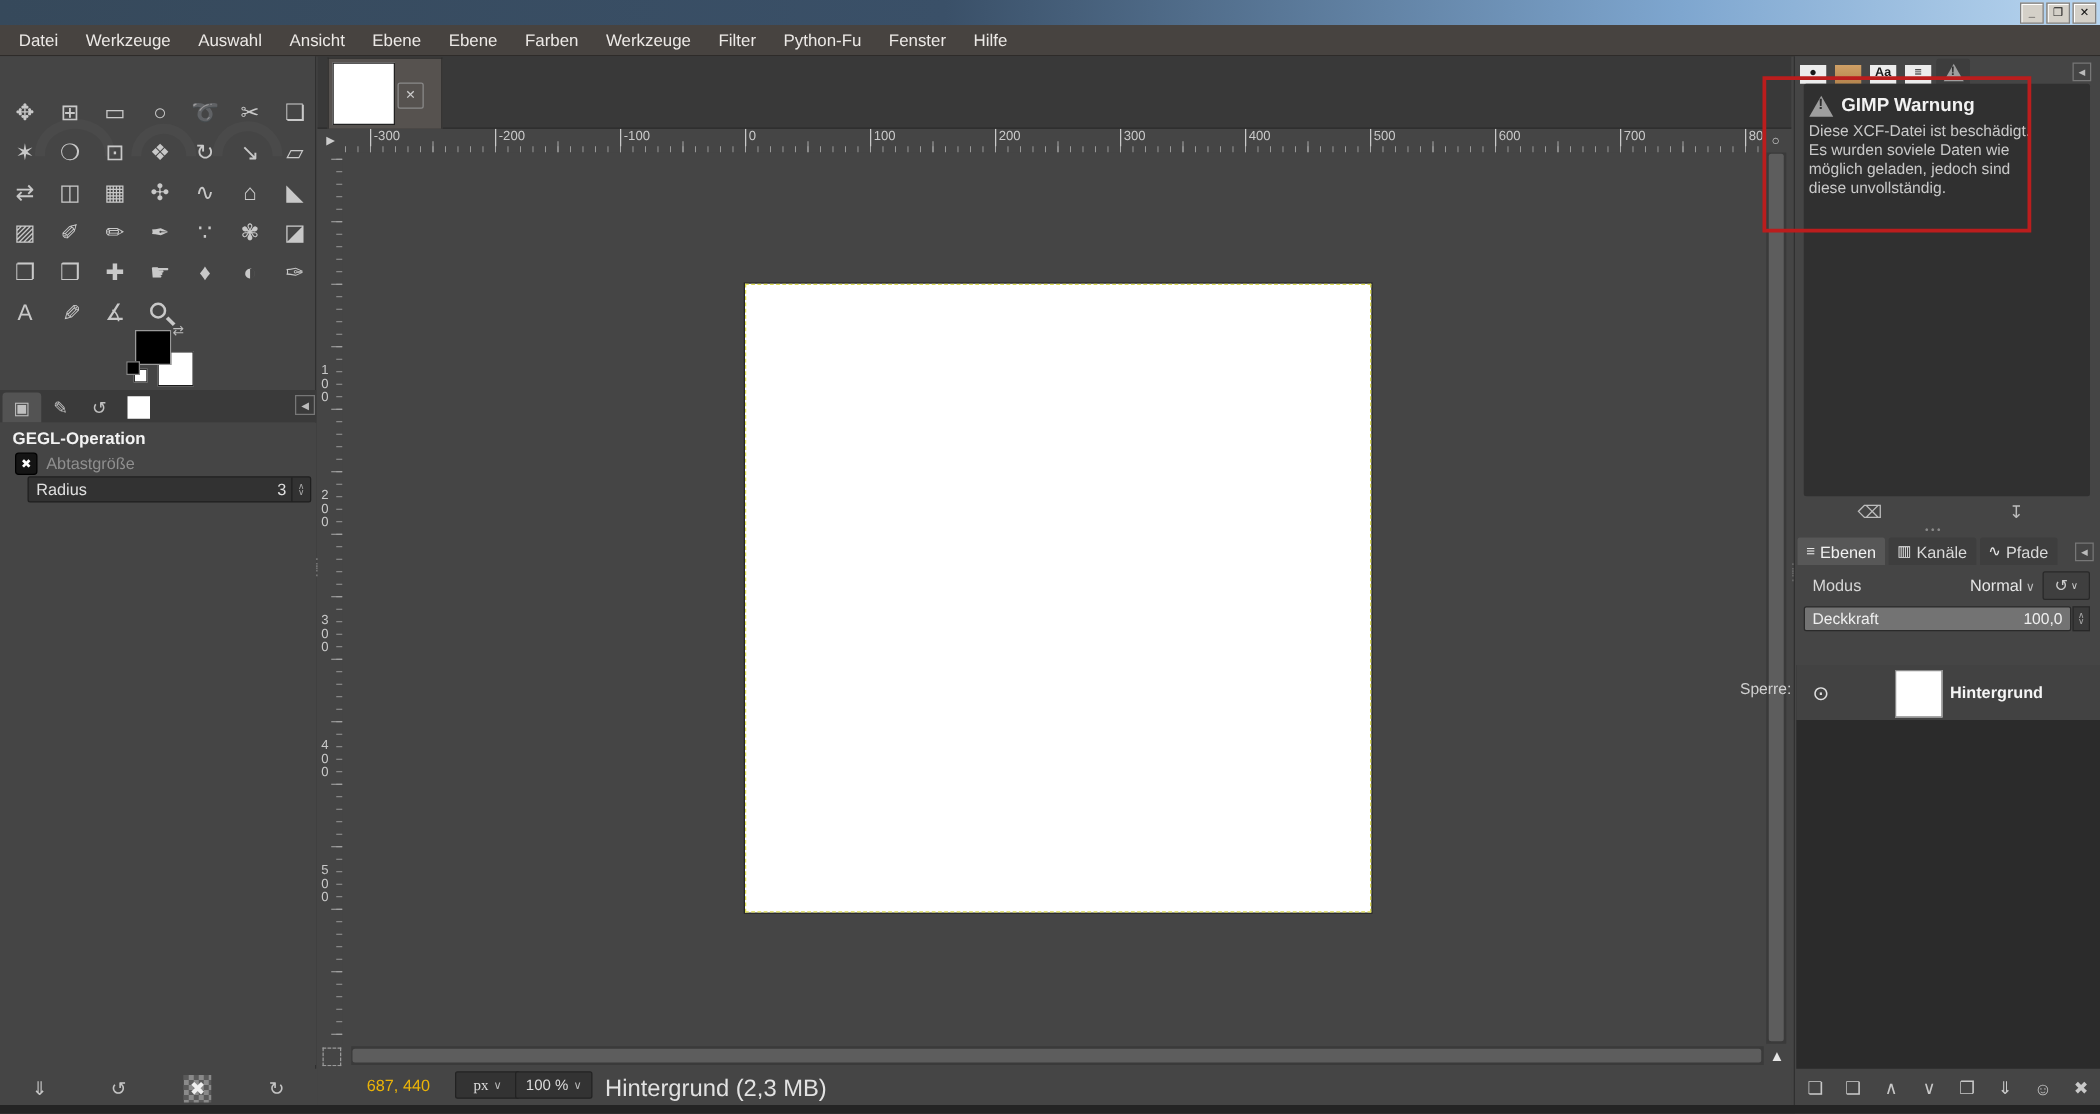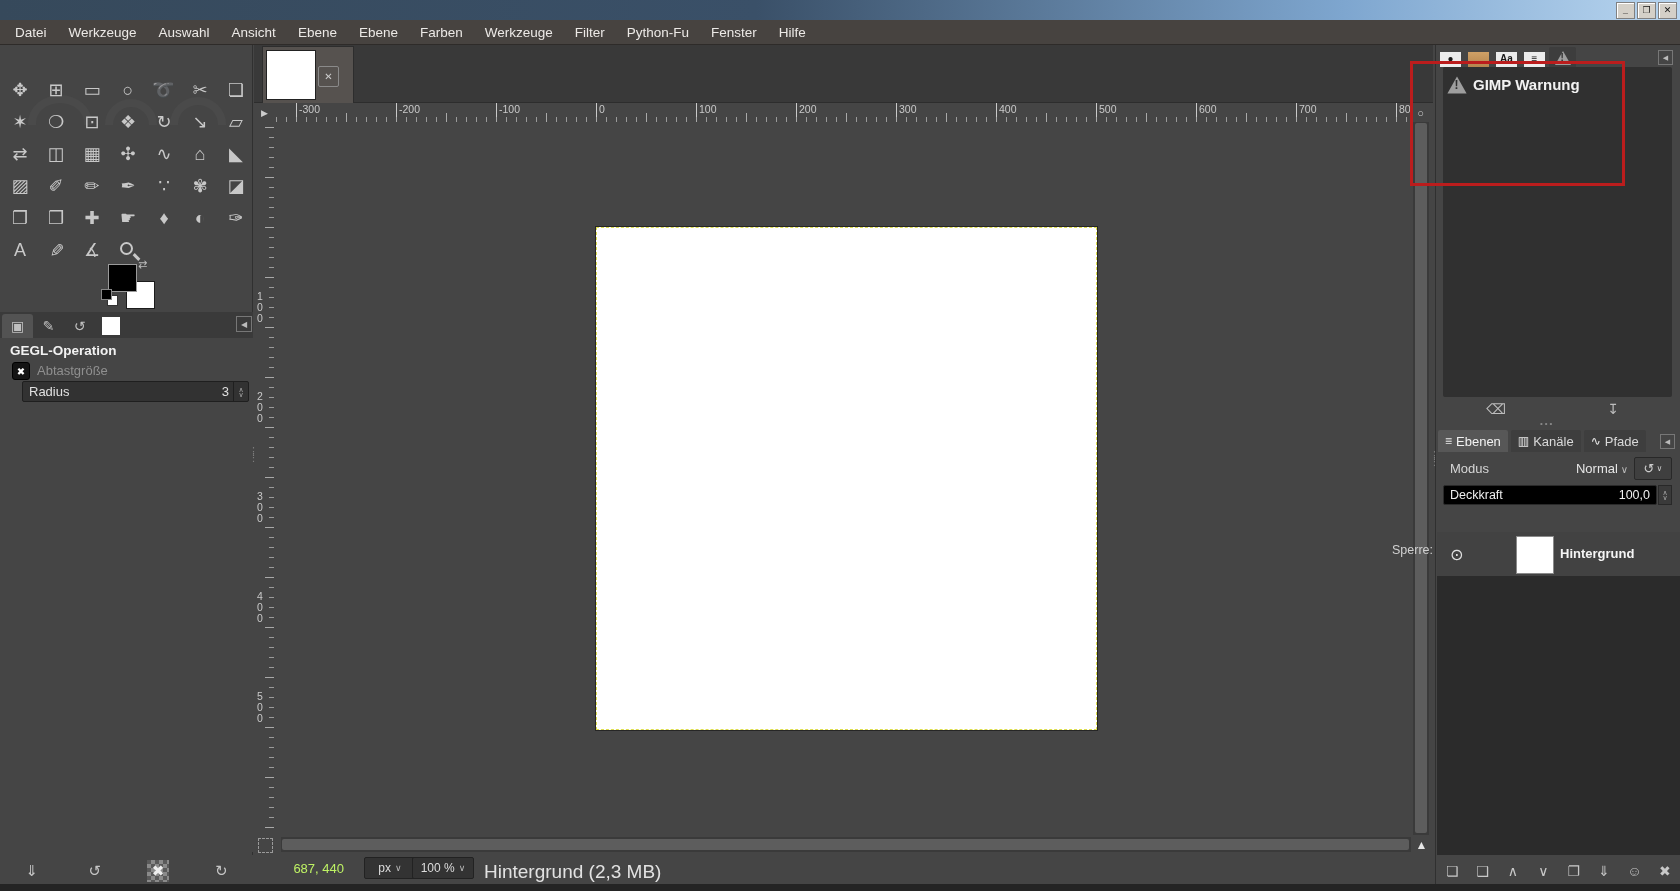--- a/index.html
+++ b/index.html
@@ -90,25 +90,25 @@
   #vscroll{left:1413px;top:122px;width:16px;height:713px;background:#3a3a3a;cursor:pointer;}
   #vscroll .thumb{position:absolute;left:2px;top:1px;width:12px;height:710px;background:#5d5d5d;border-radius:2px;}
   #hscroll{left:281px;top:837px;width:1130px;height:15px;background:#3a3a3a;cursor:pointer;}
   #hscroll .thumb{position:absolute;left:1px;top:2px;width:1127px;height:11px;background:#5d5d5d;border-radius:2px;}
   #navbtn{left:1413px;top:836px;width:17px;height:17px;color:#e6e6e6;font-size:12px;display:flex;align-items:center;justify-content:center;cursor:pointer;}
   #quickmask{left:258px;top:838px;width:13px;height:13px;border:1px dashed #9a9a9a;cursor:pointer;}
   .grip{color:#7b7b7b;font-size:11px;line-height:6px;cursor:col-resize;}
 
   
   #statusbar{left:254px;top:853px;width:1179px;height:31px;background:#454545;}
-  #statpos{left:10px;top:8px;width:80px;text-align:right;color:#bef264;font-size:13px;}
+  #statpos{left:10px;top:8px;width:80px;text-align:right;color:#eab308;font-size:13px;}
   .statbtn{position:absolute;top:4px;height:22px;background:#333;border:1px solid #222;border-radius:2px;
     display:flex;align-items:center;justify-content:center;gap:4px;color:#ddd;font-size:12px;cursor:pointer;box-sizing:border-box;}
   .statbtn::after{content:"∨";font-size:9px;color:#bbb;}
-  #statunit{left:110px;width:52px;}
+  #statunit{left:110px;width:52px;font-family:Liberation Serif, serif;}
   #statzoom{left:158px;width:62px;}
   #statmsg{left:230px;top:8px;color:#e2e2e2;font-size:19px;}
 
   
   #dock{left:1435px;top:45px;width:245px;height:846px;background:#454545;border-left:1px solid #303030;box-sizing:border-box;}
   #docktabs{left:1437px;top:47px;display:flex;gap:1px;align-items:flex-end;}
   .dtab{width:27px;height:20px;display:flex;align-items:center;justify-content:center;cursor:pointer;}
   .dtab .tile{width:21px;height:15px;background:#ececec;color:#181818;font-size:10px;font-weight:bold;
     display:flex;align-items:center;justify-content:center;line-height:1;}
   .dtab .tile.tan{background:linear-gradient(#cfa066,#b5854e);}
@@ -131,21 +131,21 @@
   .ltab .lg{font-size:12px;color:#e8e8e8;}
   #ltabmenu{left:1660px;top:434px;width:13px;height:13px;border:1px solid #777;color:#bbb;font-size:7px;
     display:flex;align-items:center;justify-content:center;cursor:pointer;}
   #modusrow{left:1443px;top:457px;width:229px;height:24px;}
   #moduslabel{left:7px;top:4px;color:#d6d6d6;position:absolute;}
   #modusvalue{position:absolute;right:44px;top:4px;color:#e6e6e6;cursor:pointer;}
   #modusvalue::after{content:" ∨";font-size:10px;color:#bbb;}
   #modusreset{position:absolute;right:0;top:0;width:38px;height:23px;background:#3f3f3f;border:1px solid #282828;border-radius:2px;
     color:#ccc;display:flex;align-items:center;justify-content:center;gap:2px;font-size:13px;cursor:pointer;box-sizing:border-box;}
   #modusreset i{font-style:normal;font-size:8px;}
-  #opacityrow{left:1443px;top:485px;width:214px;height:20px;background:#000000;border:1px solid #2a2a2a;border-radius:2px;
+  #opacityrow{left:1443px;top:485px;width:214px;height:20px;background:#737373;border:1px solid #2a2a2a;border-radius:2px;
     box-sizing:border-box;display:flex;align-items:center;justify-content:space-between;padding:0 6px;cursor:pointer;}
   #opacityrow span{color:#efefef;font-size:12.5px;}
   #opacityspin{left:1658px;top:485px;width:14px;height:20px;background:#3a3a3a;border:1px solid #282828;box-sizing:border-box;
     display:flex;flex-direction:column;align-items:center;justify-content:center;color:#aaa;font-size:7px;line-height:5px;cursor:pointer;}
   #lockrow{left:1392px;top:510px;display:flex;align-items:center;gap:28px;margin-top:32px;}
   #locklabel{color:#d0d0d0;font-size:12.5px;}
   .lockicn{color:#cfcfcf;font-size:14px;cursor:pointer;}
   #layerlist{left:1437px;top:532px;width:243px;height:323px;background:#2b2b2b;}
   #layerrow{left:0;top:0;width:243px;height:44px;background:#424242;cursor:pointer;}
   #eyeicon{left:13px;top:13px;color:#e0e0e0;font-size:16px;cursor:pointer;position:absolute;}
@@ -349,20 +349,21 @@
         <span class="warntri"></span>
       </span>
     </div>
   <div id="dockmenu" class="abs">◀</div>
 
   <div id="console" class="abs"></div>
   <div id="warnhead" class="abs">
     <span class="warntri" style="transform:scale(1.2);"></span>
     <span id="warntitle">GIMP Warnung</span>
   </div>
+  <div id="warnmsg" class="abs">Diese XCF-Datei ist beschädigt. Es wurden soviele Daten wie möglich geladen, jedoch sind diese unvollständig.</div>
   <div id="consbtns"></div>
   <div id="dockdots" class="abs">•••</div>
 
   <div id="ltabs" class="abs">
       <span class="ltab active">
         <span class="lg">≡</span>
         <span>Ebenen</span>
       </span>
       <span class="ltab">
         <span class="lg">▥</span>

